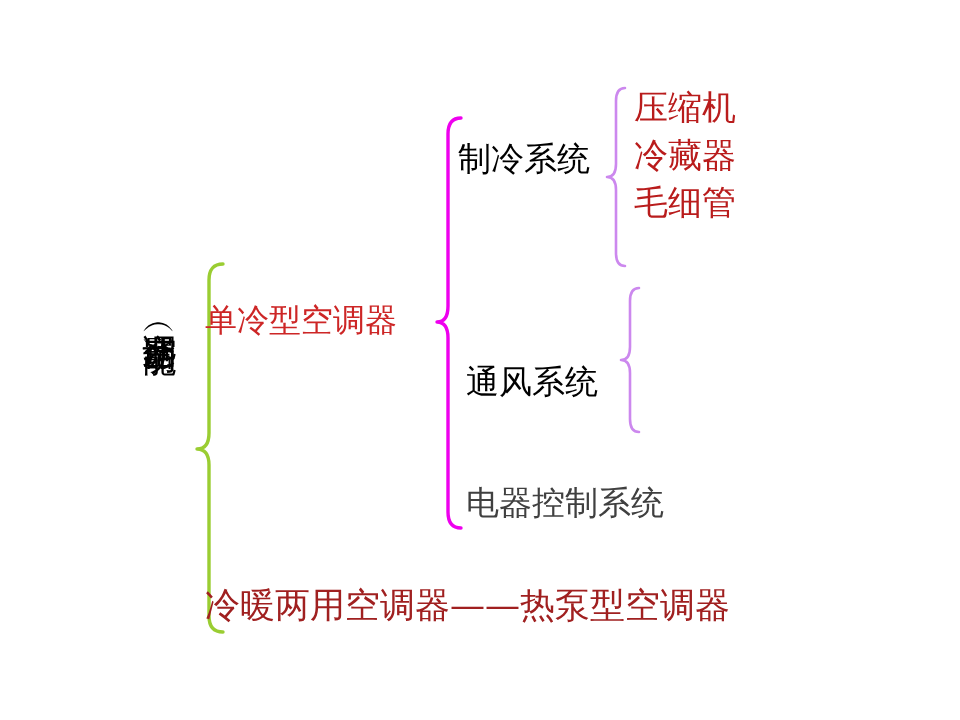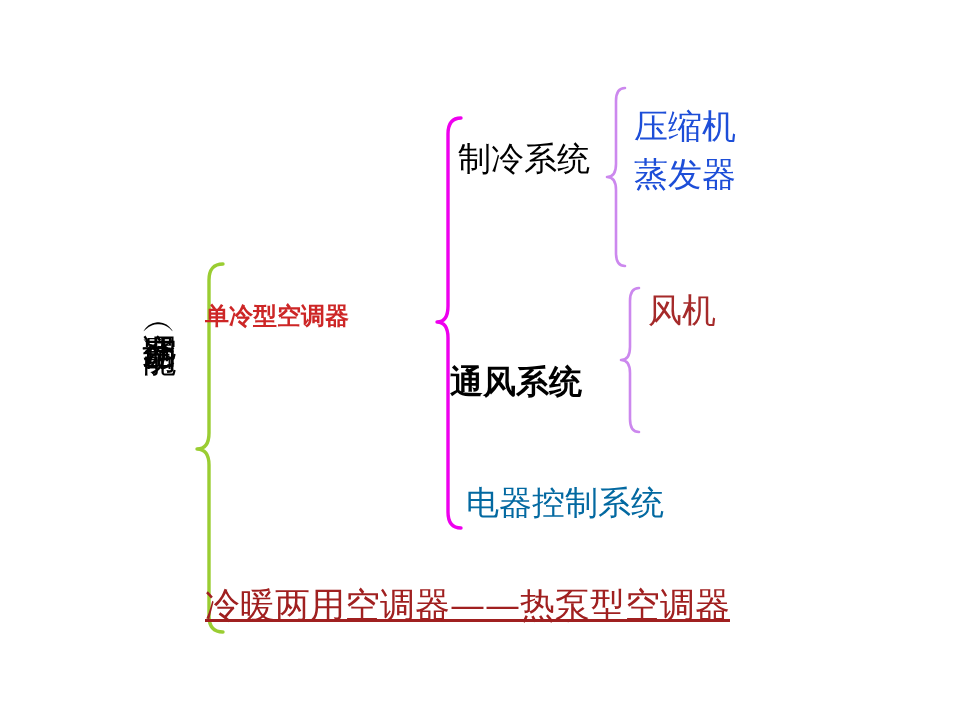--- a/index.html
+++ b/index.html
@@ -19,21 +19,21 @@
     position: absolute;
     white-space: nowrap;
     line-height: 1.15;
   }
   .vertical {
     writing-mode: vertical-rl;
     text-orientation: mixed;
     letter-spacing: 2px;
   }
   .root-label   { font-size: 34px; color: #000000; }
-  .branch1      { font-size: 24px; font-weight: 700; }
+  .branch1      { font-size: 32px; font-weight: 400; }
   .node         { font-size: 33px; color: #000000; }
   .leaf-list div{ }
   .leaf-list    { font-size: 34px; }
   .branch2      { font-size: 35px; font-weight: 500; }
   svg.brace {
     position: absolute;
     overflow: visible;
   }
   svg.brace path {
     fill: none;
@@ -57,32 +57,32 @@
   <svg class="brace" style="left:436px; top:116px;" width="28" height="416" viewBox="0 0 28 416">
     <path stroke-width="3.4" d="M 25,2 Q 12,2 12,18 L 12,190 Q 12,206 1,206 Q 12,206 12,222 L 12,396 Q 12,412 25,412" stroke="#ee00ee"></path>
   </svg>
 
   <div class="txt node" style="left: 458px; top: 140px; color: rgb(0, 0, 0);">制冷系统</div>
 
   <svg class="brace" style="left:606px; top:86px;" width="22" height="184" viewBox="0 0 22 184">
     <path stroke-width="2.6" d="M 19,2 Q 10,2 10,15 L 10,78 Q 10,91 1,91 Q 10,91 10,104 L 10,167 Q 10,180 19,180" stroke="#cc88ee"></path>
   </svg>
 
-  <div class="txt leaf-list" style="left: 634px; top: 84px; line-height: 47.5px; color: #1d4ed8; margin-top: 19px;">
+  <div class="txt leaf-list" style="left: 634px; top: 84px; line-height: 47.5px; color: #b91c1c;">
     <div>压缩机</div>
-    <div>蒸发器</div>
+    <div>冷藏器</div>
+    <div>毛细管</div>
   </div>
 
-  <div class="txt node" style="left: 450px; top: 363px; color: rgb(0, 0, 0); font-weight: bold;">通风系统</div>
+  <div class="txt node" style="left: 466px; top: 363px; color: rgb(0, 0, 0);">通风系统</div>
 
   <svg class="brace" style="left:620px; top:286px;" width="22" height="150" viewBox="0 0 22 150">
     <path stroke-width="2.6" d="M 19,2 Q 10,2 10,15 L 10,61 Q 10,74 1,74 Q 10,74 10,87 L 10,133 Q 10,146 19,146" stroke="#cc88ee"></path>
   </svg>
 
   <div class="txt leaf-list" style="left: 648px; top: 286px; line-height: 49.5px; color: rgb(165, 42, 42);">
-    <div>风机</div>
   </div>
 
-  <div class="txt node" style="left: 466px; top: 484px; color: #0369a1;">电器控制系统</div>
+  <div class="txt node" style="left: 466px; top: 484px; color: #404040;">电器控制系统</div>
 
-  <div class="txt branch2" style="left: 205px; top: 585px; color: rgb(160, 32, 32); text-decoration: underline;">冷暖两用空调器——热泵型空调器</div>
+  <div class="txt branch2" style="left: 205px; top: 585px; color: rgb(160, 32, 32);">冷暖两用空调器——热泵型空调器</div>
 
 </div>
 
 </body></html>

